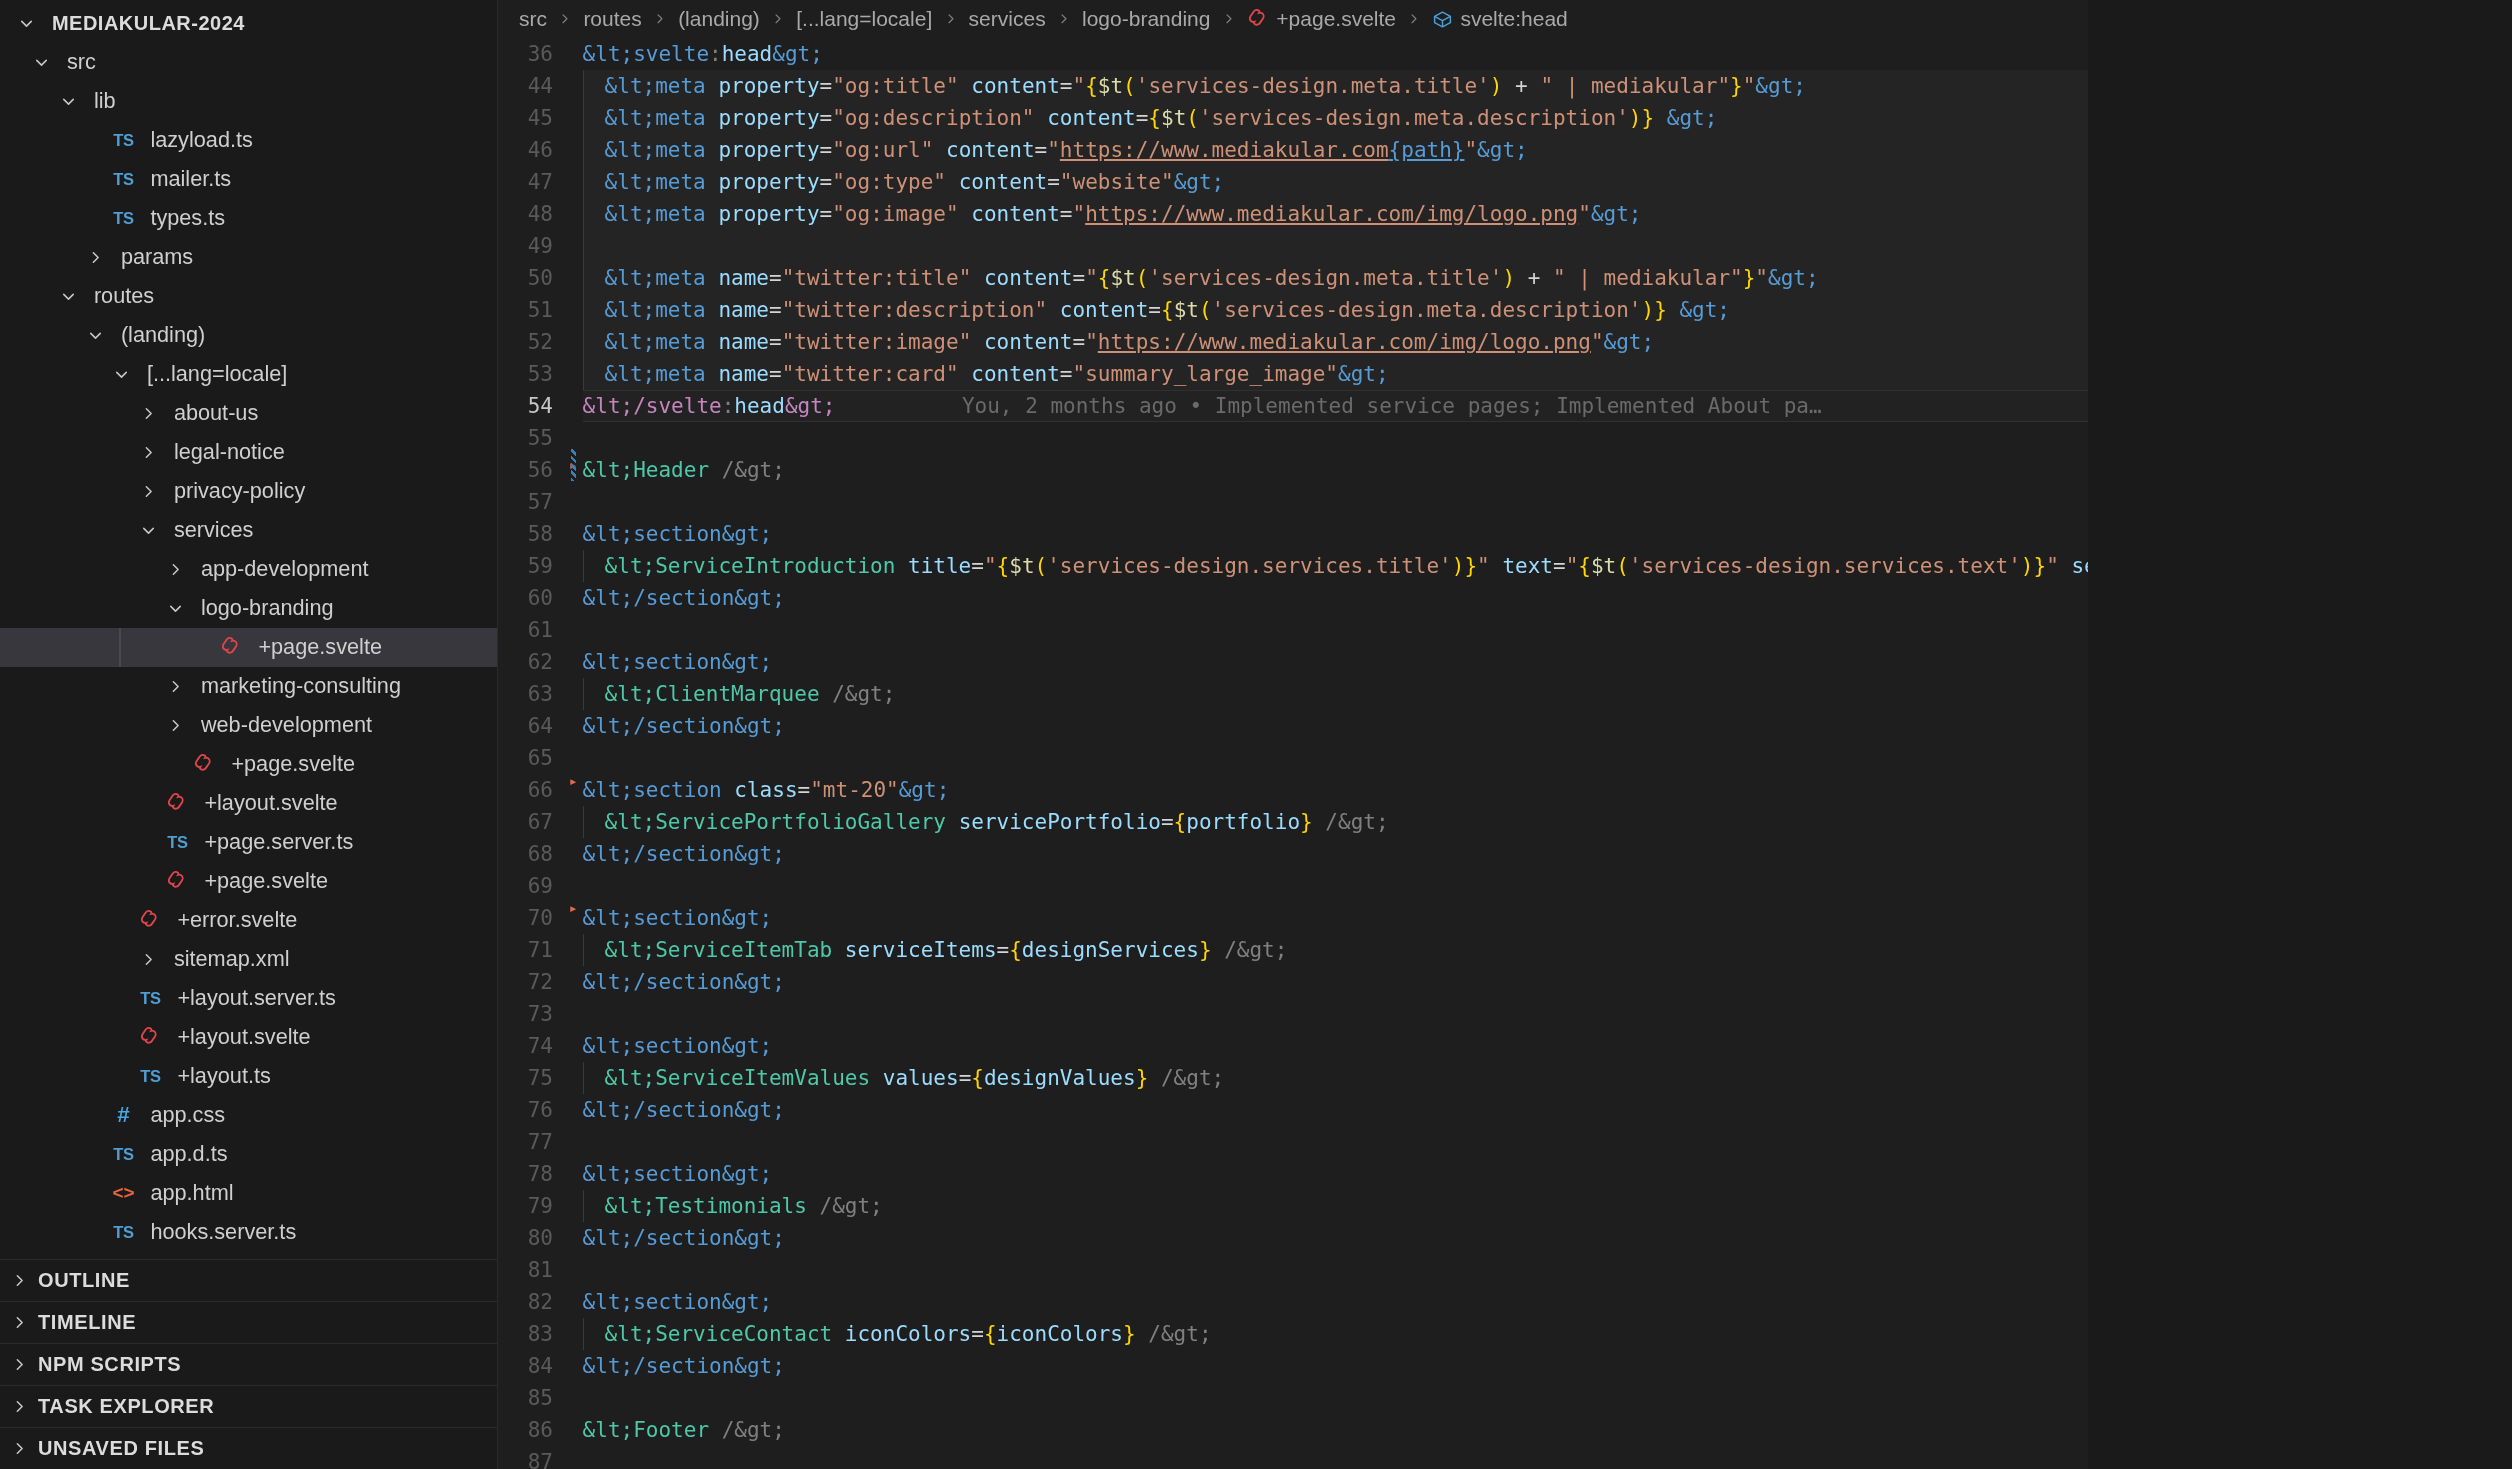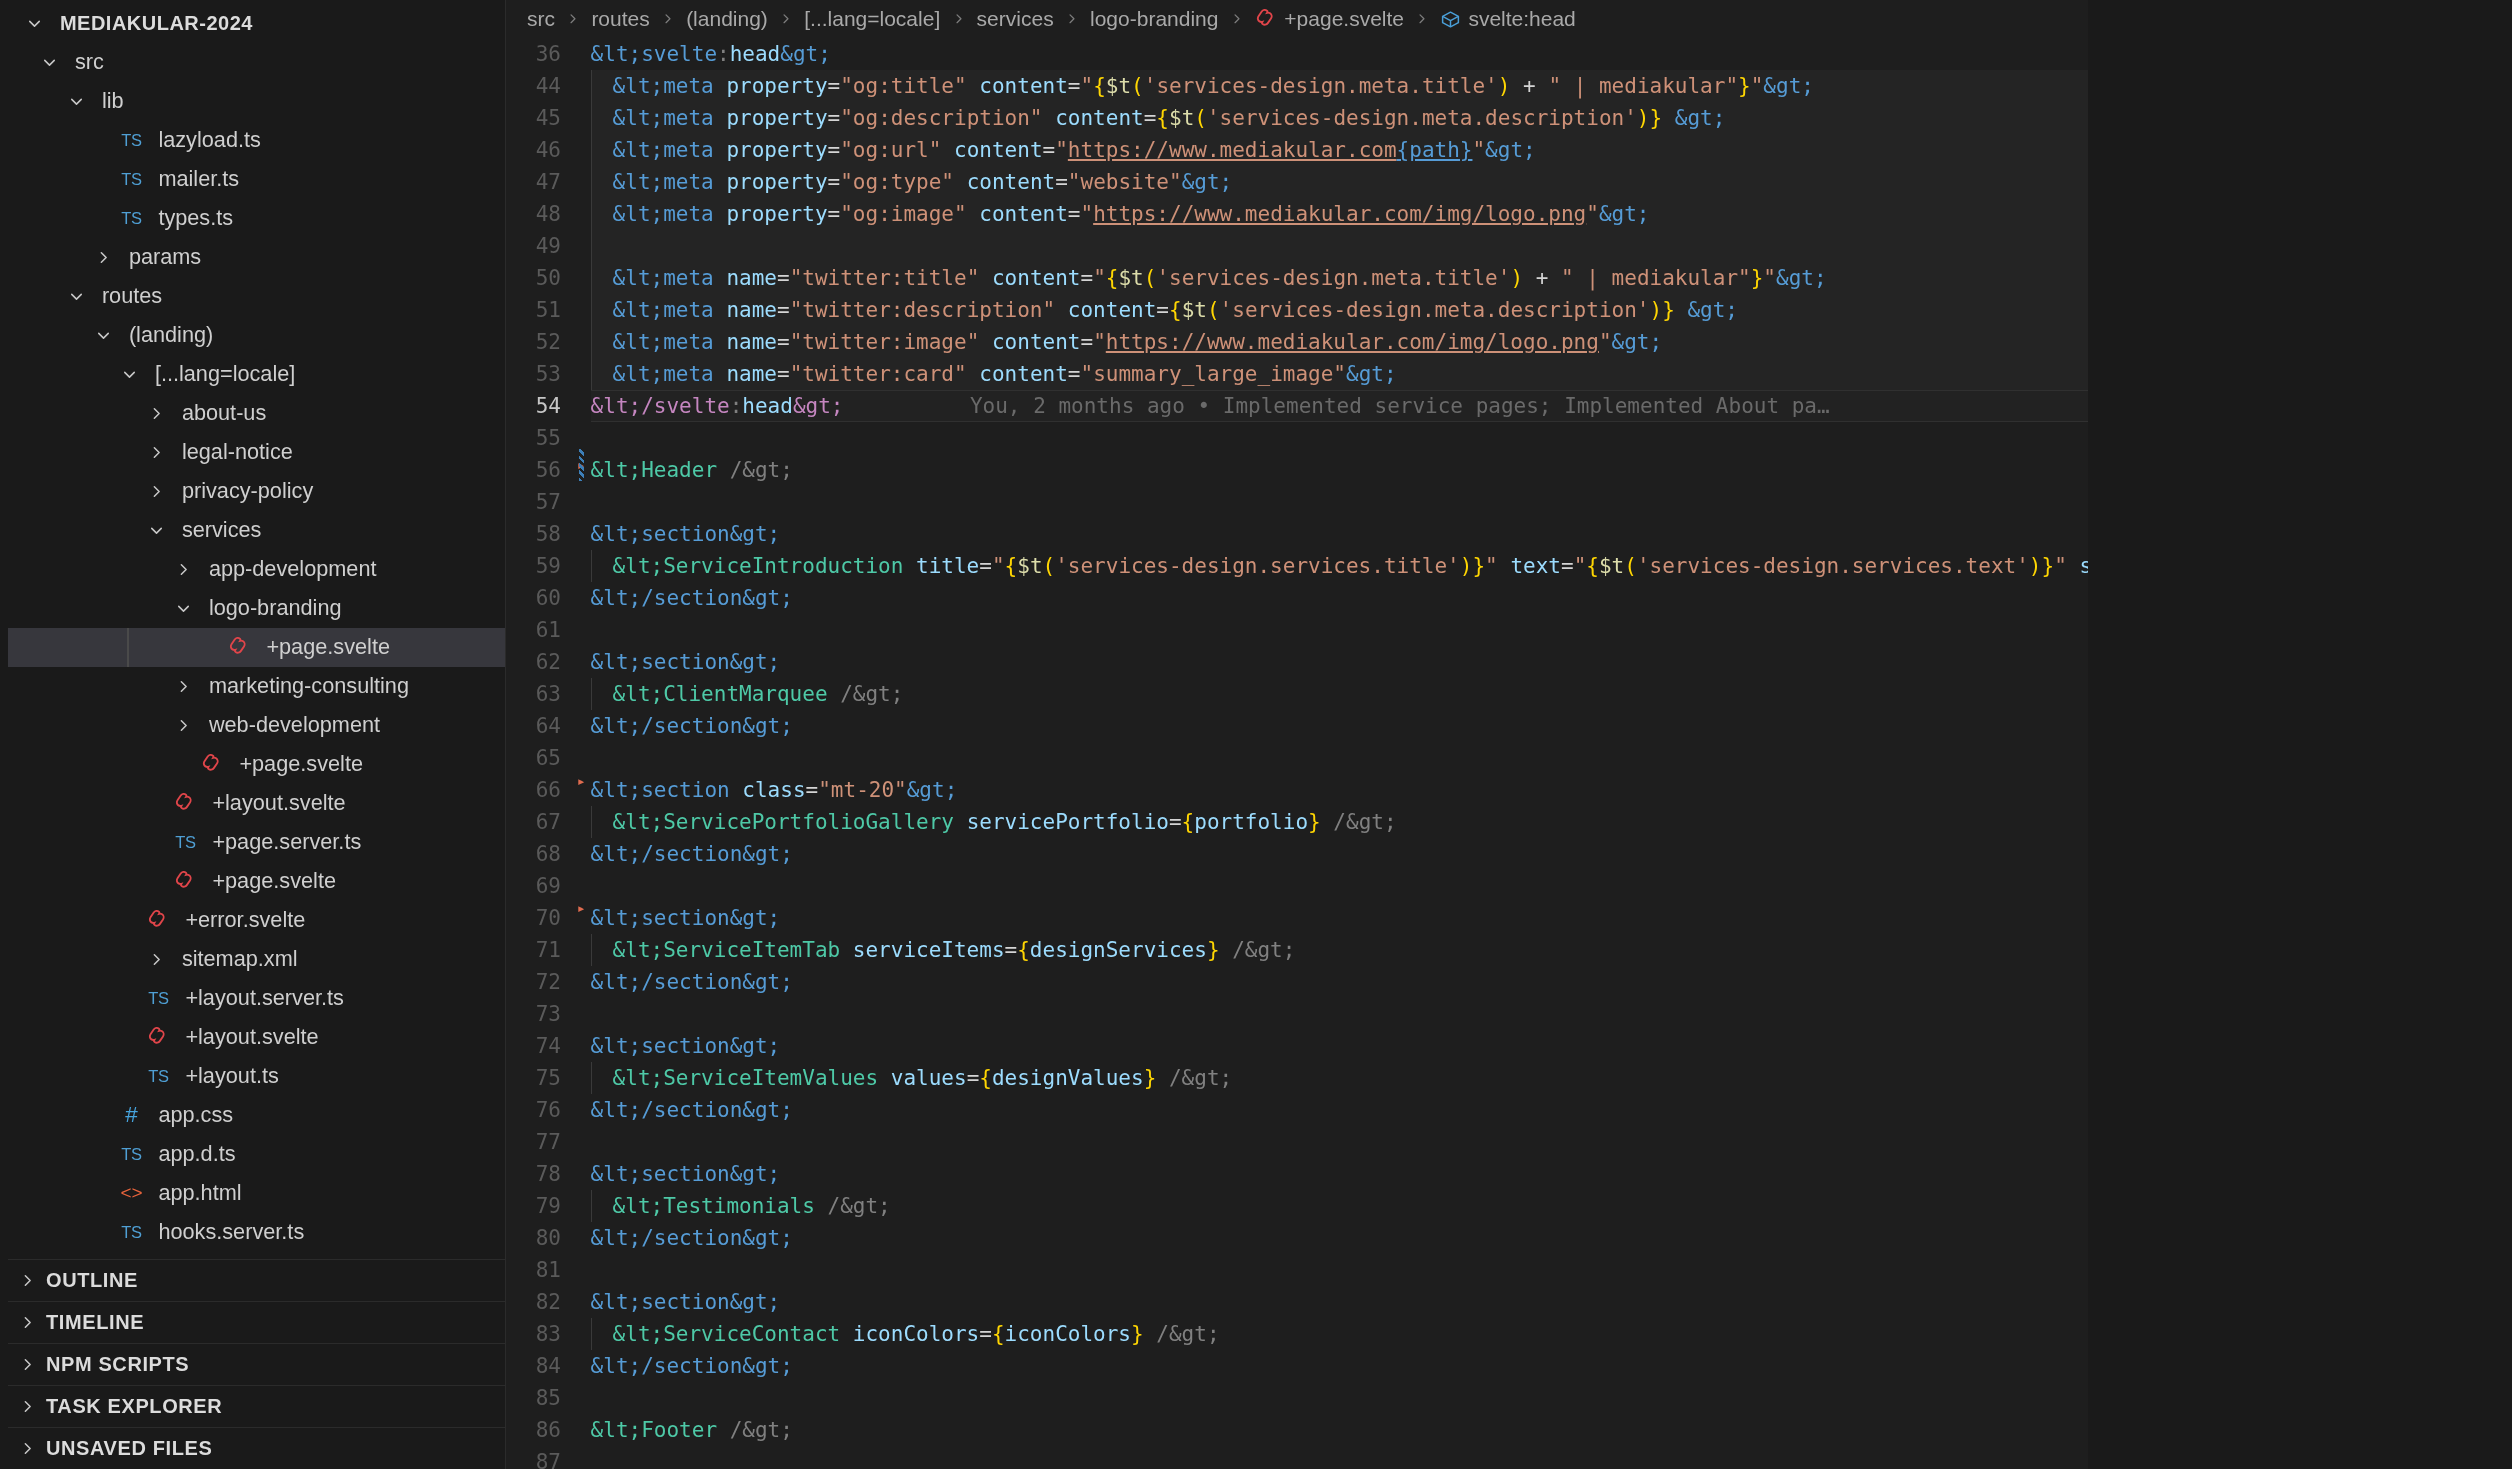--- a/index.html
+++ b/index.html
@@ -2,21 +2,21 @@
 <html style="font-size:14px"><head>
 <meta charset="utf-8">
 <style>
   * { box-sizing: border-box; margin: 0; padding: 0; }
   html, body {
     width: 2512px; height: 1469px;
     background: #1a1a1a;
     font-family: "Liberation Sans", sans-serif;
     overflow: hidden;
   }
-  .app { display: flex; width: 2088px; height: 1469px; padding-left: 8px; }
+  .app { display: flex; width: 2088px; height: 1469px; }
 
   
   .sidebar {
     width: 498px; height: 1469px;
     background: #1a1a1a;
     border-right: 0.9px solid #2b2b2b;
     display: flex; flex-direction: column;
     flex: 0 0 498px;
     position: relative;
   }
@@ -40,21 +40,21 @@
     content:""; position:absolute; left:119px; top:0; bottom:0; width:1.7px; background:#4a4a4a;
   }
   .chev {
     width: 29.5px; height: 29.5px; flex: 0 0 29.5px;
     display: inline-flex; align-items: center; justify-content: center;
     color: #c8c8c8;
   }
   .chev svg { display:block; }
   .ficon {
     width: 33px; flex: 0 0 33px; text-align: right;
-    font-size: 16.5px; font-weight: normal;
+    font-size: 16.5px; font-weight: bold;
     display: inline-flex; align-items: center; justify-content: center;
   }
   .ficon.ts { color: #4f9fd4; font-family: "Liberation Sans", sans-serif; letter-spacing: -0.4px;}
   .ficon.css { color: #47a5df; font-size: 22.5px; }
   .ficon.html { color: #e8643c; font-size: 19px; }
   .svelte-ico { width: 22.5px; height: 22.5px; display:block; }
   .tlabel { padding-left: 1.7px; }
 
   
   .ind { display:inline-block; height:0.9px; }

